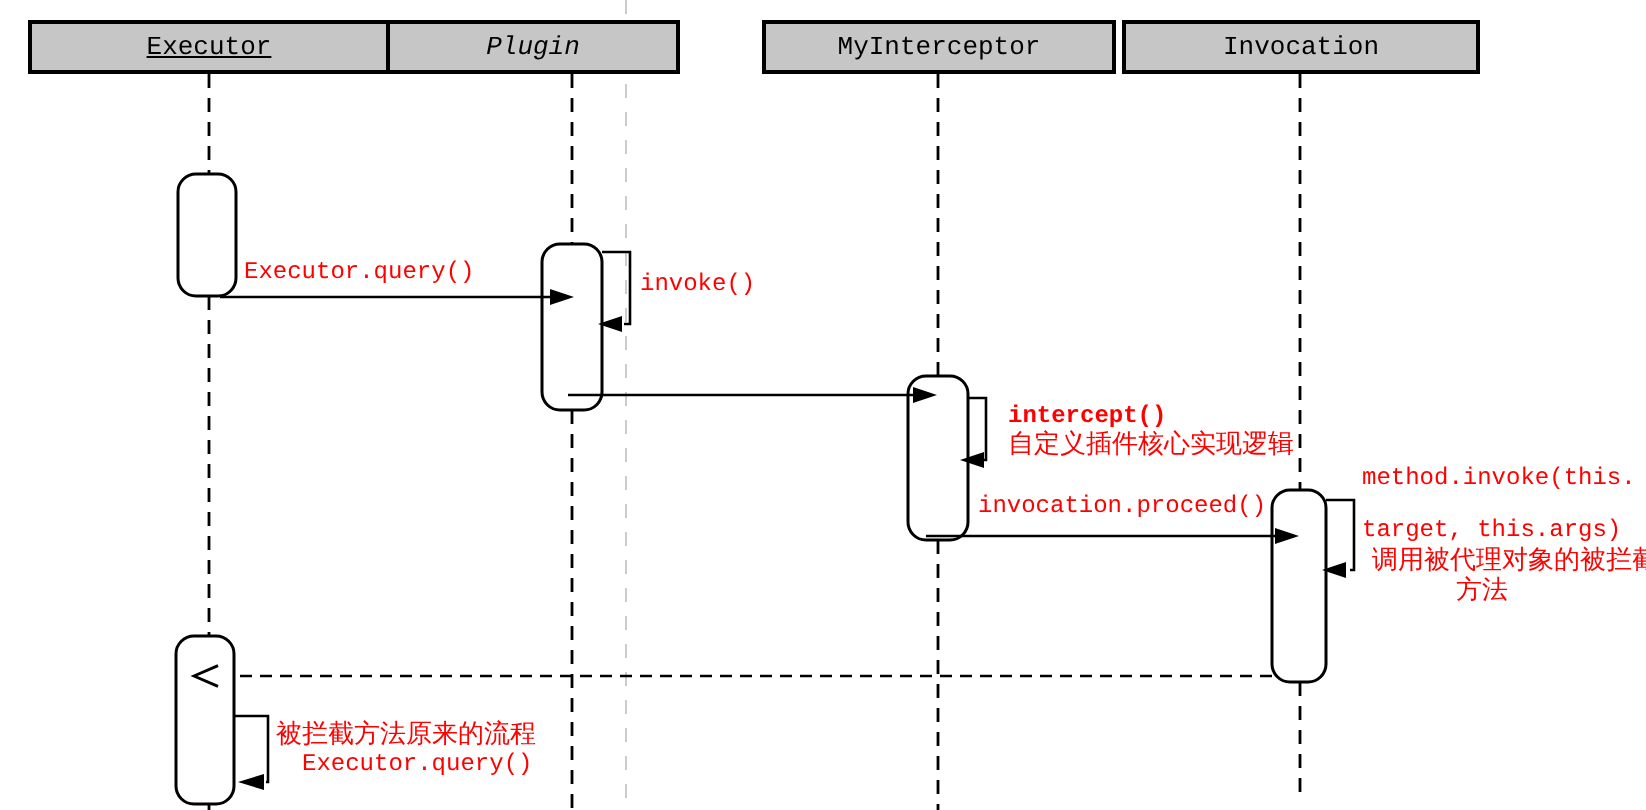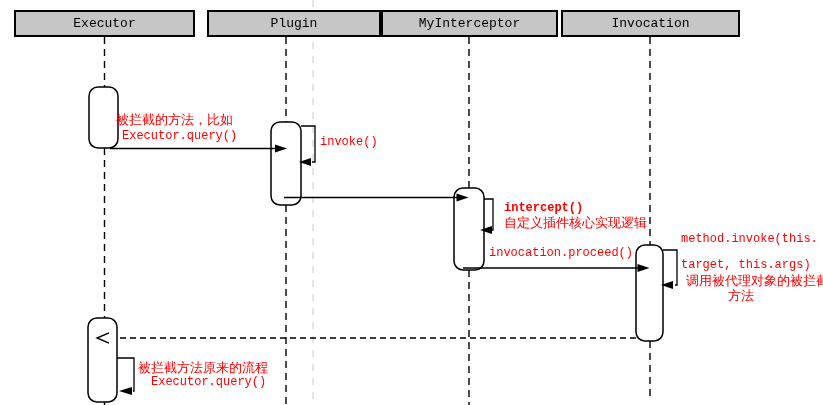--- a/index.html
+++ b/index.html
@@ -83,26 +83,25 @@
     <polyline class="msg" points="663,250 677,250 677,285 675,285"></polyline>
     <polygon class="head" points="661,285 673,281 673,289"></polygon>
 
     <line class="msg-dashed" x1="636" y1="338" x2="119" y2="338"></line>
     <polyline class="openhead" points="109,332.8 97,338 109,343.2"></polyline>
 
     <polyline class="msg" points="117,358 134,358 134,391 133,391"></polyline>
     <polygon class="head" points="119,391 132,387 132,395"></polygon>
   </svg>
 
-  <div class="participant" style="left:14px;width:181px;">Executor</div>
-  <div class="participant" style="left:207px;width:174px;">Plugin</div>
+  <div class="participant" style="left:14px;width:181px;text-decoration:underline;">Executor</div>
+  <div class="participant" style="left:193px;width:147px;font-style:italic;">Plugin</div>
   <div class="participant" style="left:381px;width:177px;">MyInterceptor</div>
   <div class="participant" style="left:561px;width:179px;">Invocation</div>
 
-  <span class="lbl cjk" style="left:116px;top:113px;">被拦截的方法，比如</span>
   <span class="lbl mono" style="left:122px;top:130px;">Executor.query()</span>
   <span class="lbl mono" style="left:320px;top:136px;">invoke()</span>
   <span class="lbl mono" style="left:504px;top:202px;font-weight:bold;">intercept()</span>
   <span class="lbl mono" style="left:489px;top:247px;">invocation.proceed()</span>
   <span class="lbl cjk" style="left:504px;top:216px;">自定义插件核心实现逻辑</span>
   <span class="lbl mono" style="left:681px;top:233px;">method.invoke(this.</span>
   <span class="lbl mono" style="left:681px;top:259px;">target, this.args)</span>
   <span class="lbl cjk" style="left:686px;top:274px;">调用被代理对象的被拦截</span>
   <span class="lbl cjk" style="left:728px;top:289px;">方法</span>
   <span class="lbl cjk" style="left:138px;top:361px;">被拦截方法原来的流程</span>

